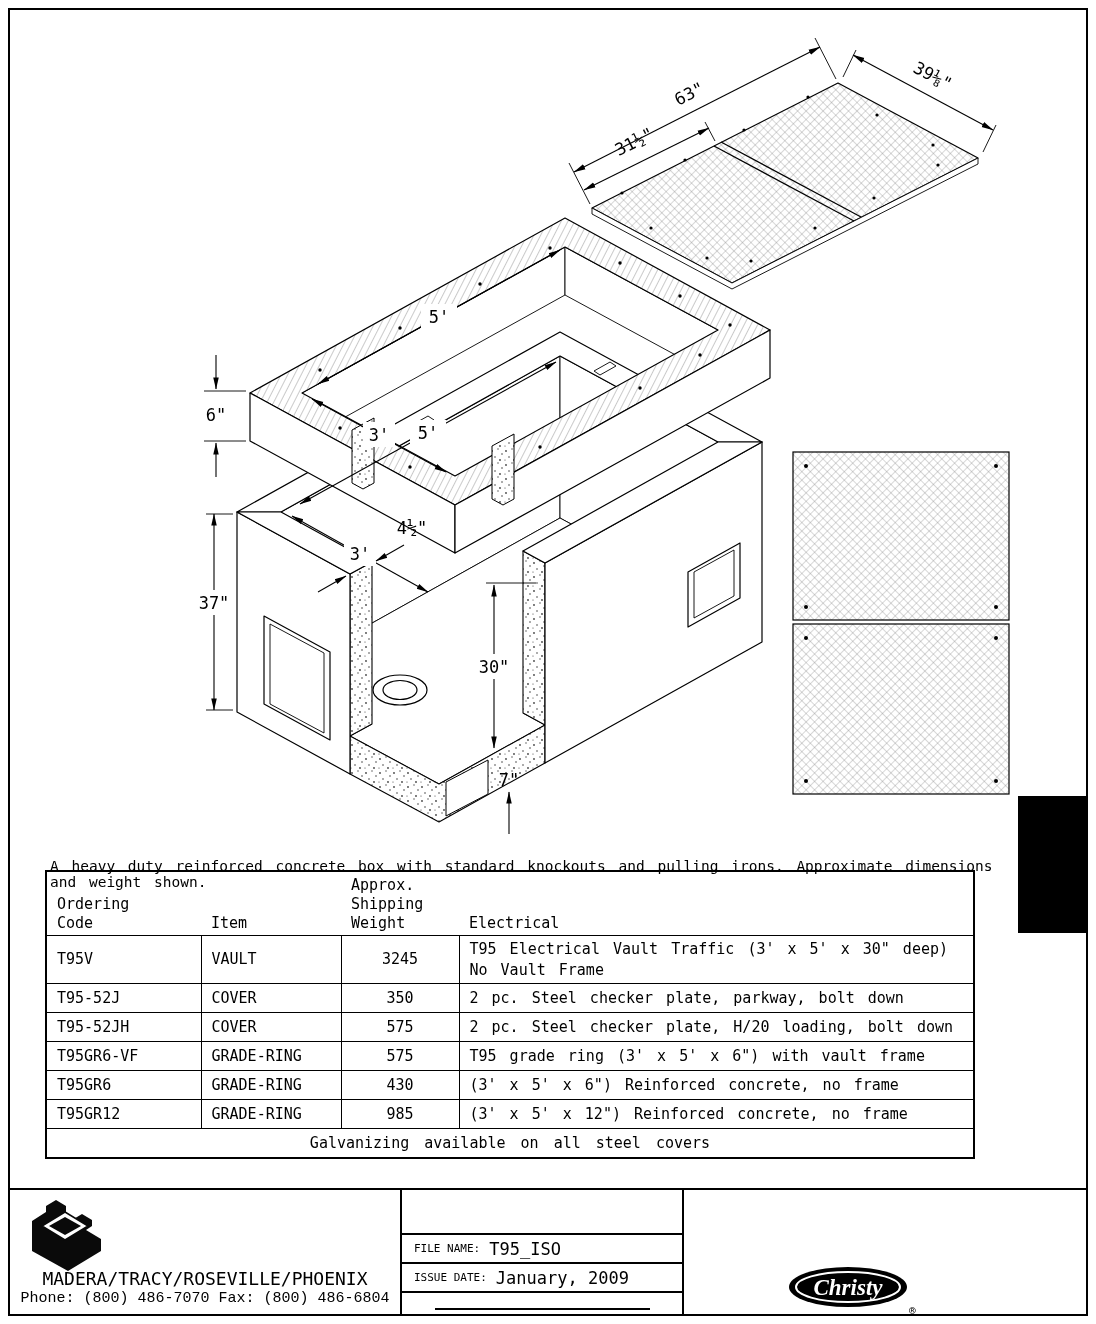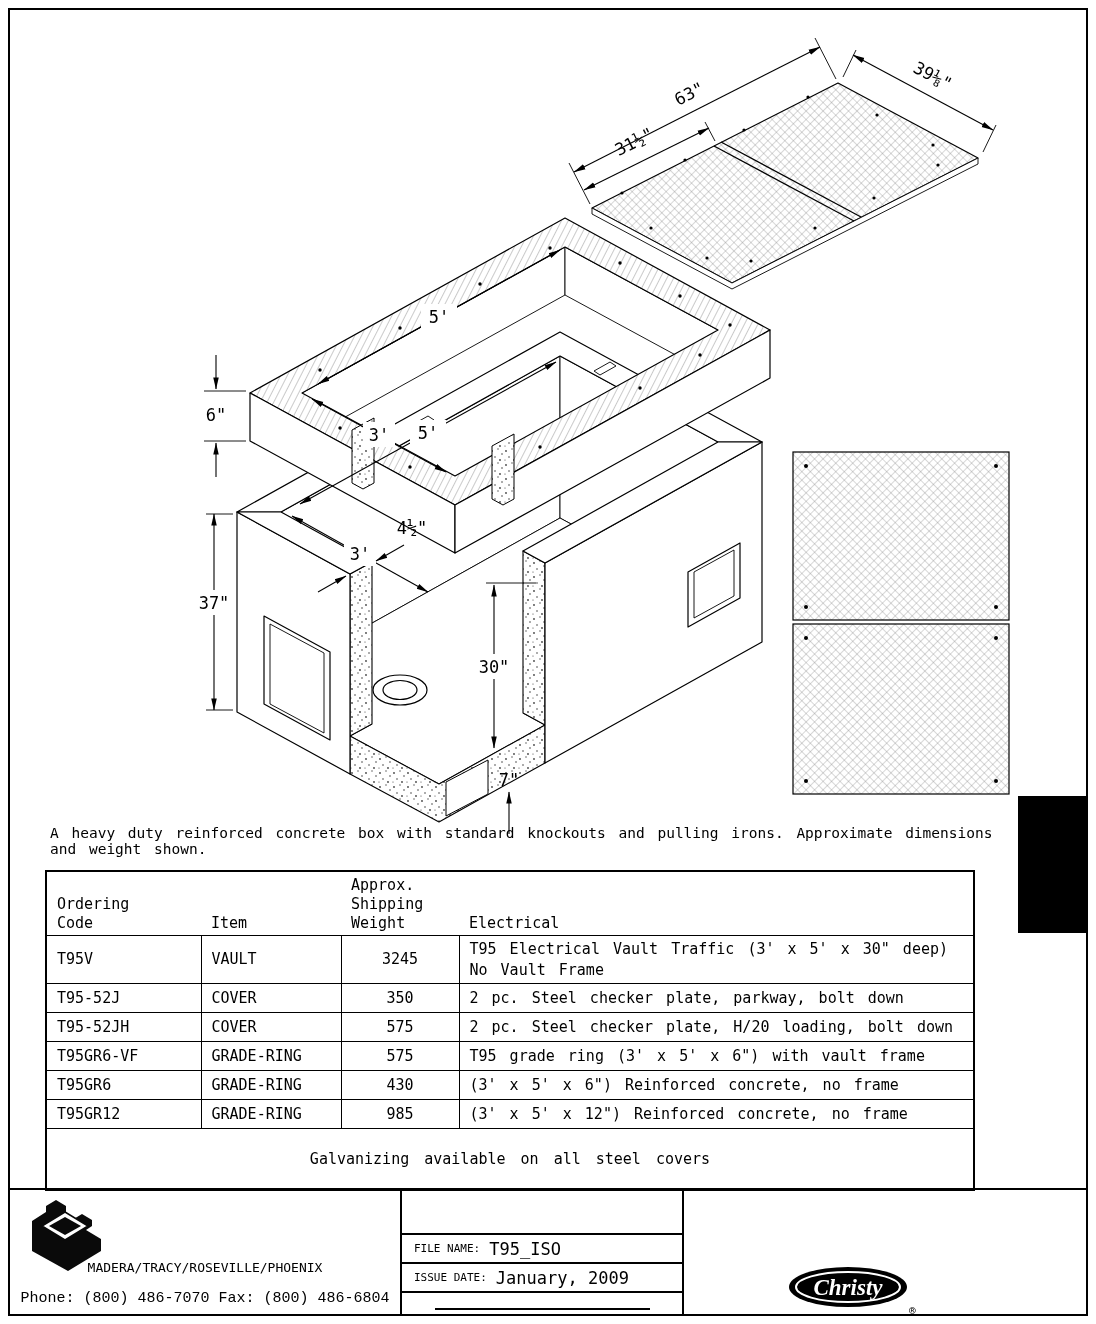--- a/index.html
+++ b/index.html
@@ -6,38 +6,38 @@
   .page { position:relative; width:1096px; height:1324px; background:#fff;
           font-family:"DejaVu Sans Mono", monospace; color:#000; overflow:hidden; margin:0 auto; }
   .border-frame { position:absolute; left:8px; top:8px; right:8px; bottom:8px;
           border:2.5px solid #000; pointer-events:none; }
   .drawing { position:absolute; left:0; top:0; }
   .dt { font-family:"DejaVu Sans Mono", monospace; font-size:17px; fill:#000; stroke:none; }
   .bg { fill:#fff; stroke:none; }
   .ext { stroke:#000; stroke-width:0.9; fill:none; }
   .dm  { stroke:#000; stroke-width:1.1; fill:none; marker-start:url(#arr); marker-end:url(#arr); }
   .dm1 { stroke:#000; stroke-width:1.1; fill:none; marker-end:url(#arr); }
-  .note { position:absolute; left:50px; top:825px; width:960px; font-size:14.5px; word-spacing:4px; }
+  .note { position:absolute; left:50px; top:858px; width:960px; font-size:14.5px; word-spacing:4px; }
   .black-tab { position:absolute; right:10px; top:796px; width:68px; height:137px; background:#000; }
 
   .spec-table { position:absolute; left:45px; top:870px; width:928px;
           border-collapse:collapse; border:2.2px solid #000; font-size:15px; table-layout:fixed; }
   .spec-table th { border:none; border-bottom:1.8px solid #000; vertical-align:bottom;
           text-align:left; padding:4px 10px 3px 10px; white-space:pre-line; font-weight:normal; line-height:1.25;margin-top:38px; }
   .spec-table td { border:1.8px solid #000; padding:3px 10px; white-space:pre-line; line-height:1.35; word-spacing:4px; }
   .spec-table td.w { text-align:center; }
   .spec-table tbody tr { height:29px; }
-  .spec-table tfoot td { border:none; text-align:center; padding:20px; word-spacing:6px; }
+  .spec-table tfoot td { border:none; text-align:center; padding:4px; word-spacing:6px; }
 
   .titleblock { position:absolute; left:10px; right:10px; top:1188px; bottom:10px;
           border-top:2.5px solid #000; display:flex; }
   .tb-left { width:390px; position:relative; display:flex; flex-direction:column;
           justify-content:flex-end; align-items:center; padding-bottom:7px; }
   .tb-logo { position:absolute; left:18px; top:5px; }
-  .tb-loc { font-size:13px; margin-bottom:15px; }
+  .tb-loc { font-size:18px; margin-bottom:1px; }
   .tb-ph  { font-size:15px;font-family:Liberation Mono, monospace; }
   .tb-mid { width:280px; border-left:2.5px solid #000; border-right:2.5px solid #000;
           display:flex; flex-direction:column; }
   .tb-spacer { flex:1; }
   .tb-row { border-top:2px solid #000; height:27px; display:flex; align-items:center;
           padding-left:12px; gap:9px; }
   .tb-label { font-size:11px; }
   .tb-value { font-size:17px; }
   .tb-bottom { border-top:2px solid #000; height:21px; display:flex; justify-content:center;
           align-items:flex-end; }

